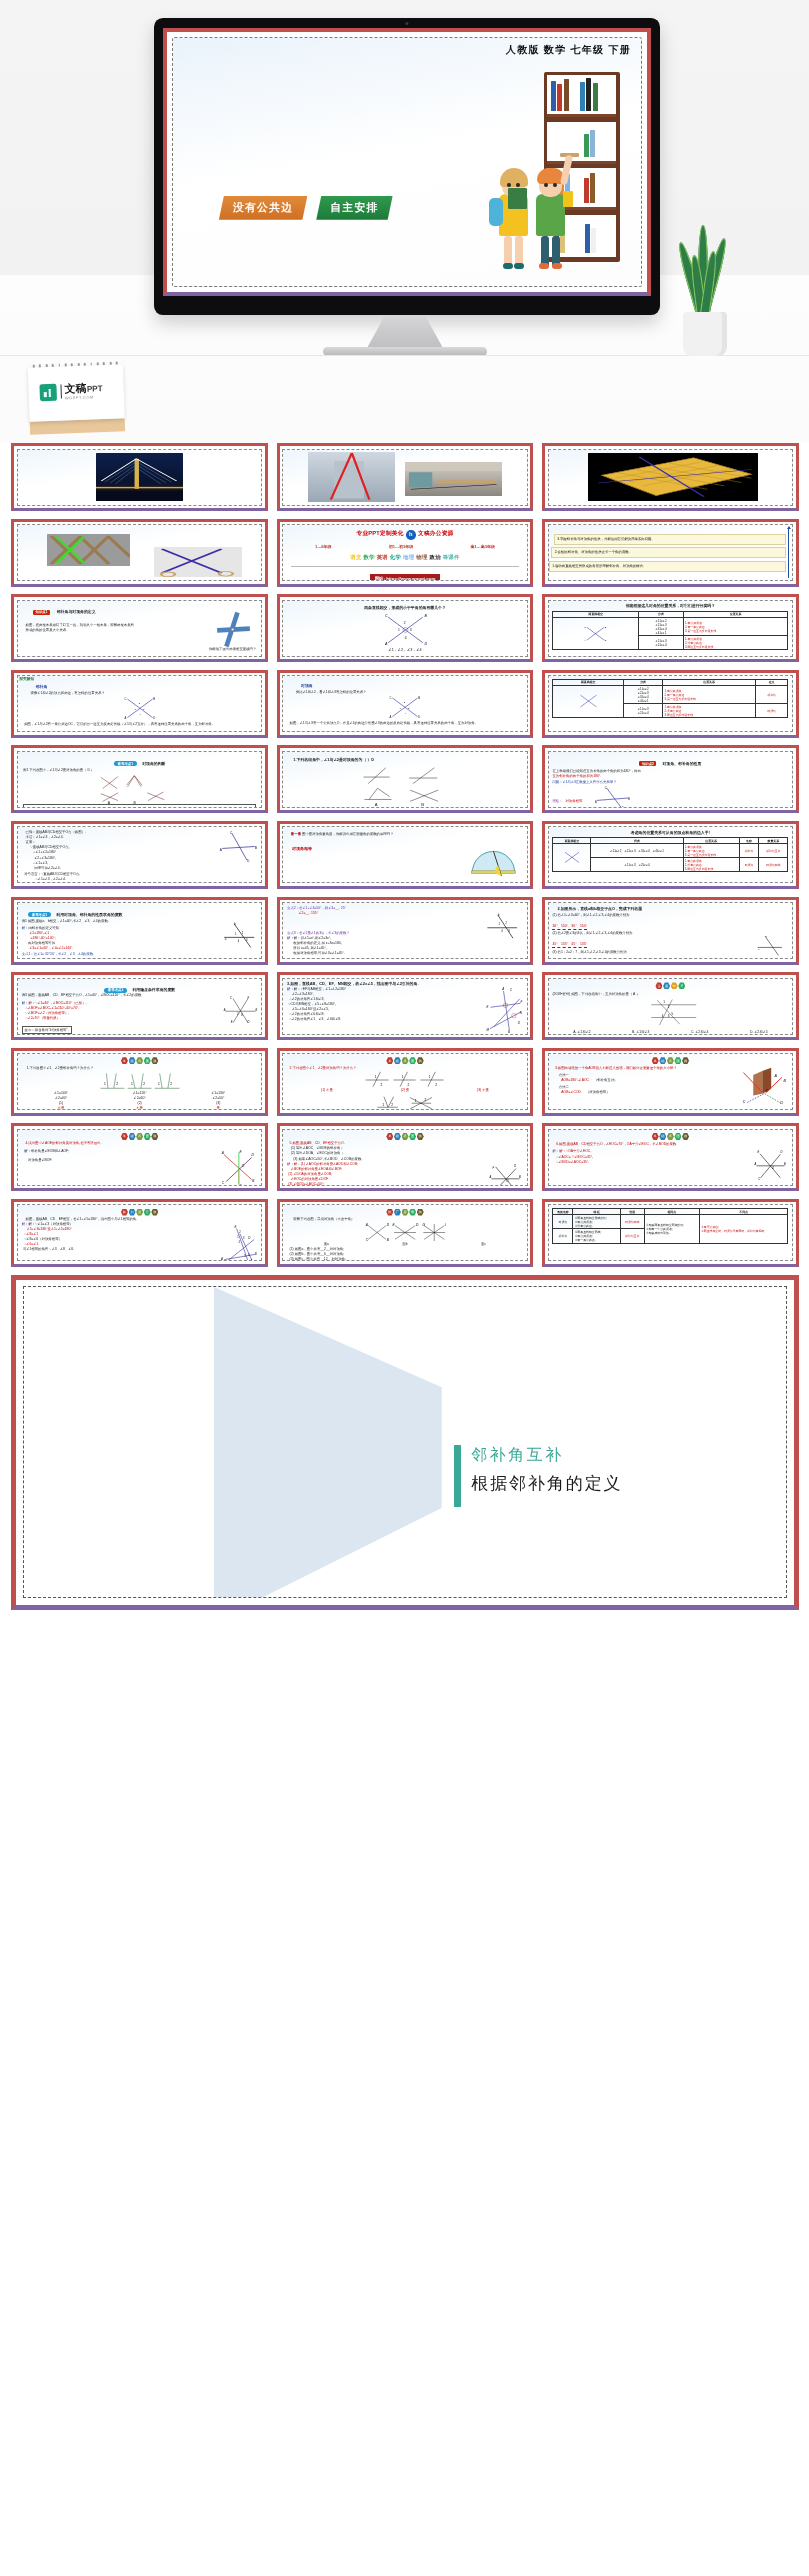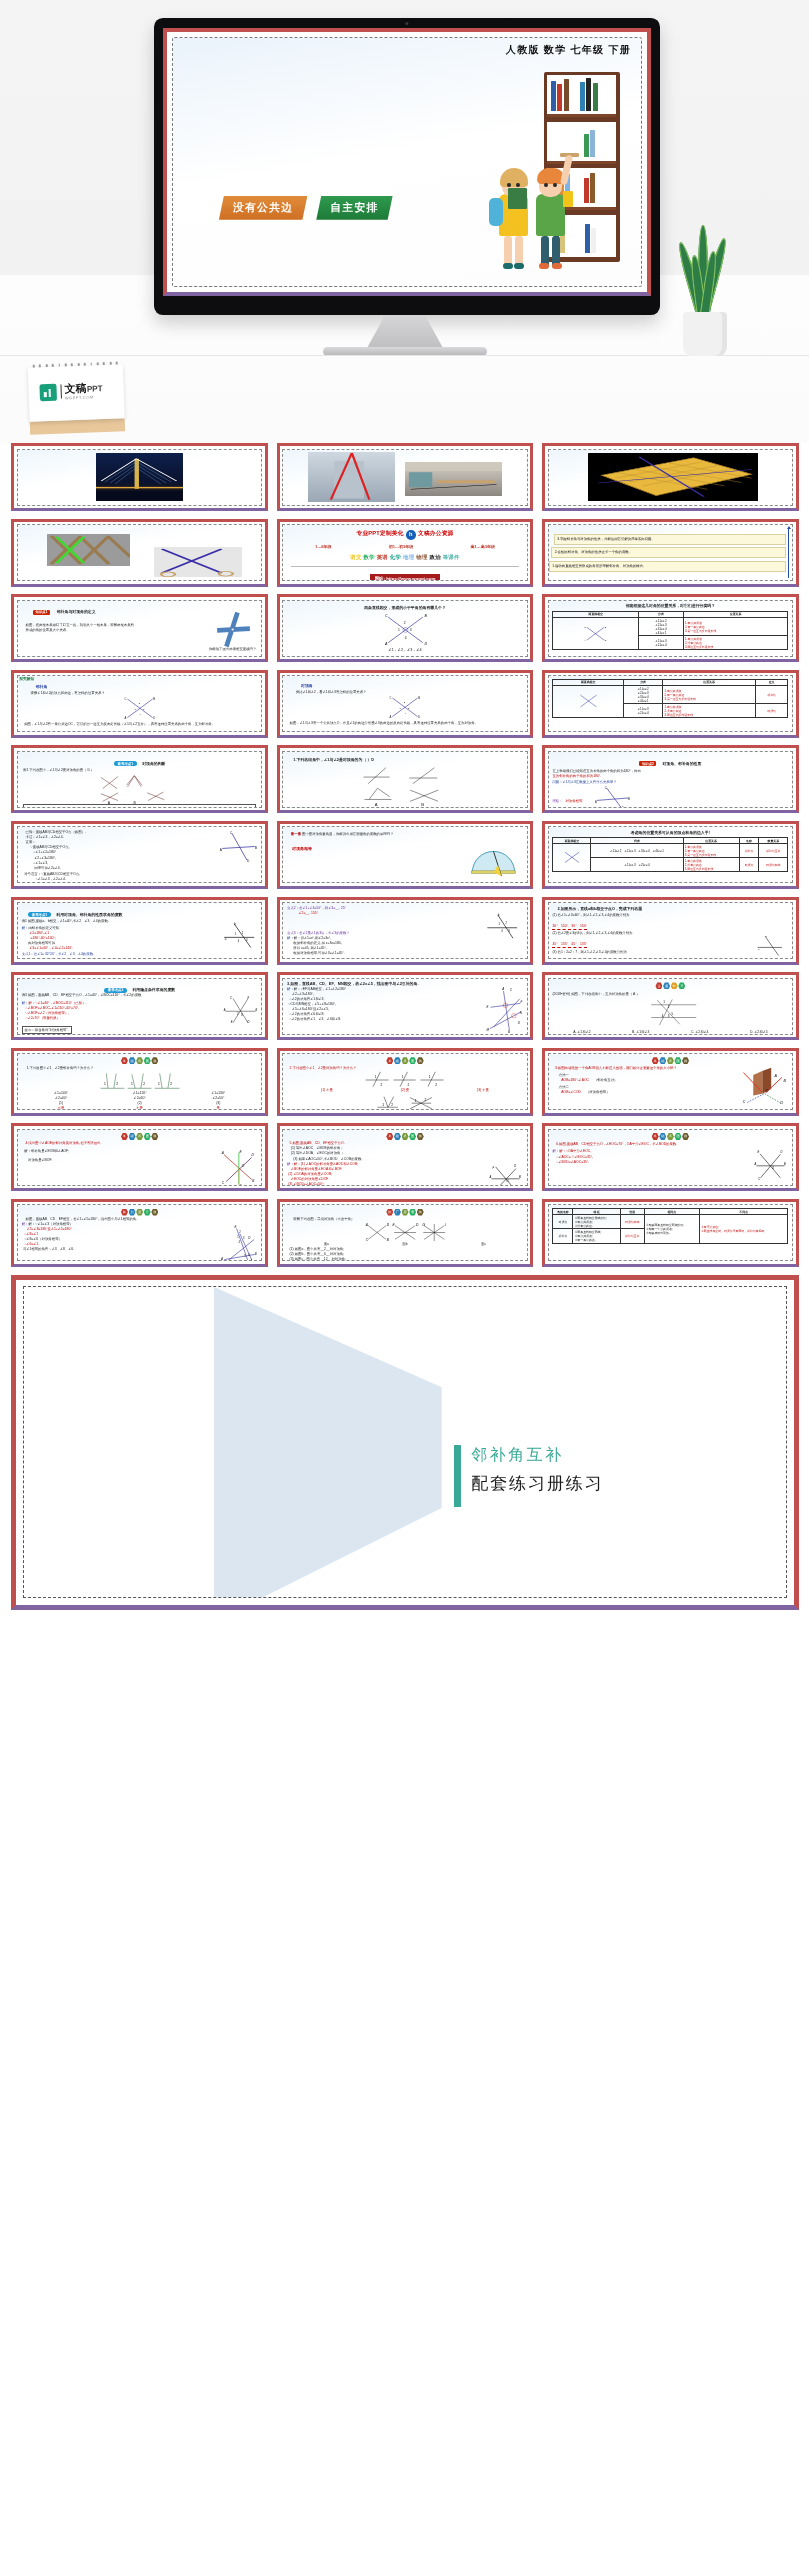--- a/index.html
+++ b/index.html
@@ -1394,20 +1394,20 @@
 
   <div class="final-slide">
     <div class="final-inner">
       <div class="fan"></div>
 
 
       <div class="f-item" style="top:158px">
         <div class="f-bar" style="height:62px;background:#3aa896"></div>
         <div>
           <div class="f-head" style="color:#3aa896">邻补角互补</div>
-          <div class="f-body">配套练习册练习</div>
+          <div class="f-body">根据邻补角的定义</div>
         </div>
       </div>
     </div>
   </div>
 
 </div>
 
 
 </body></html>

